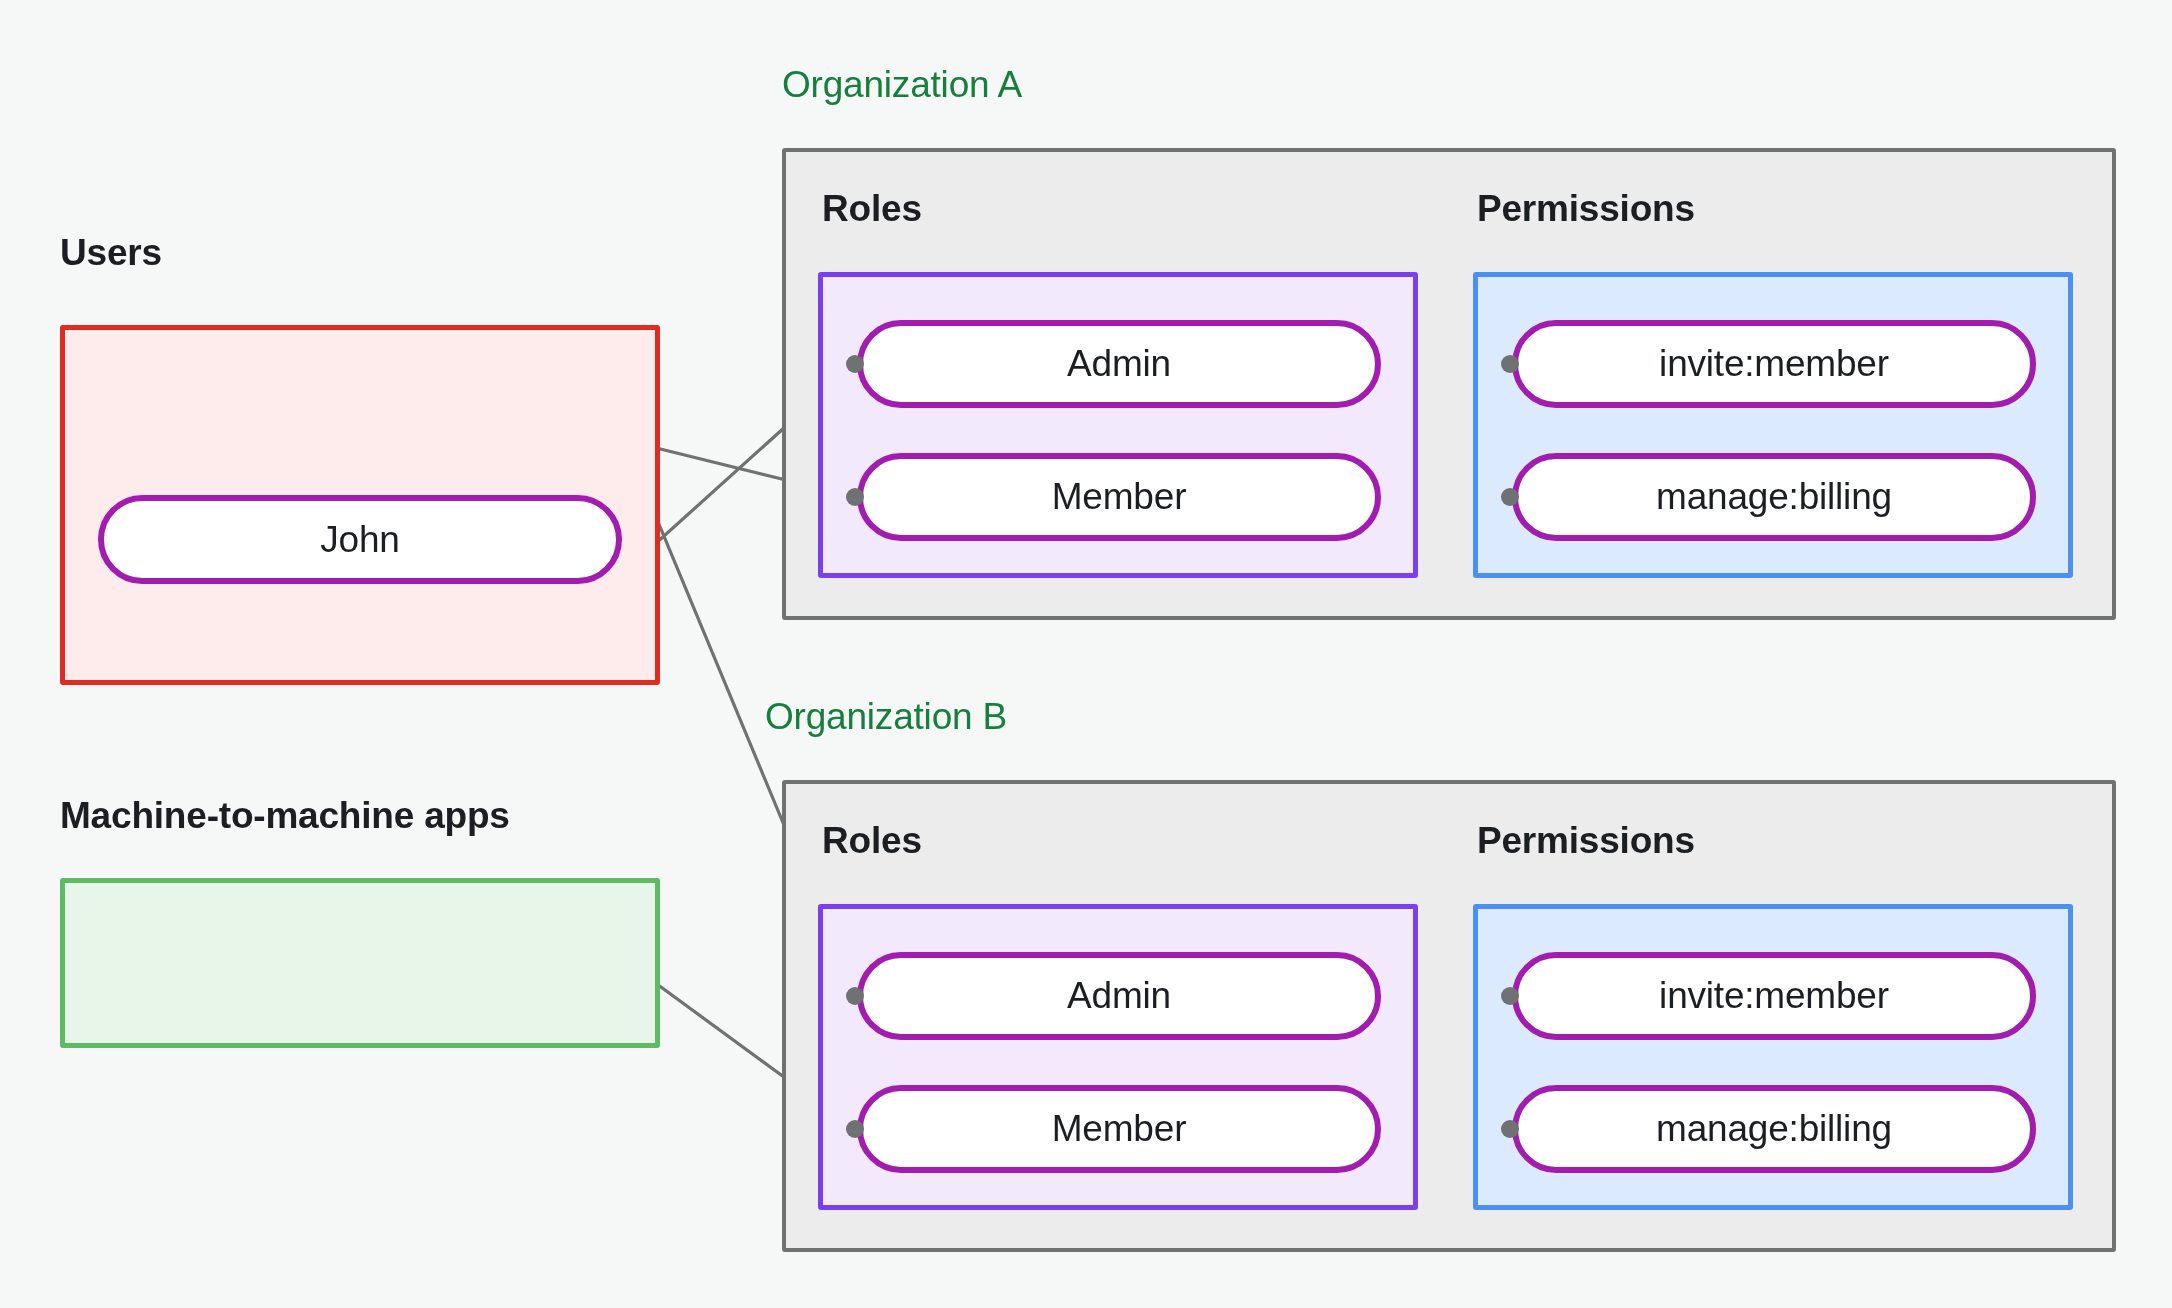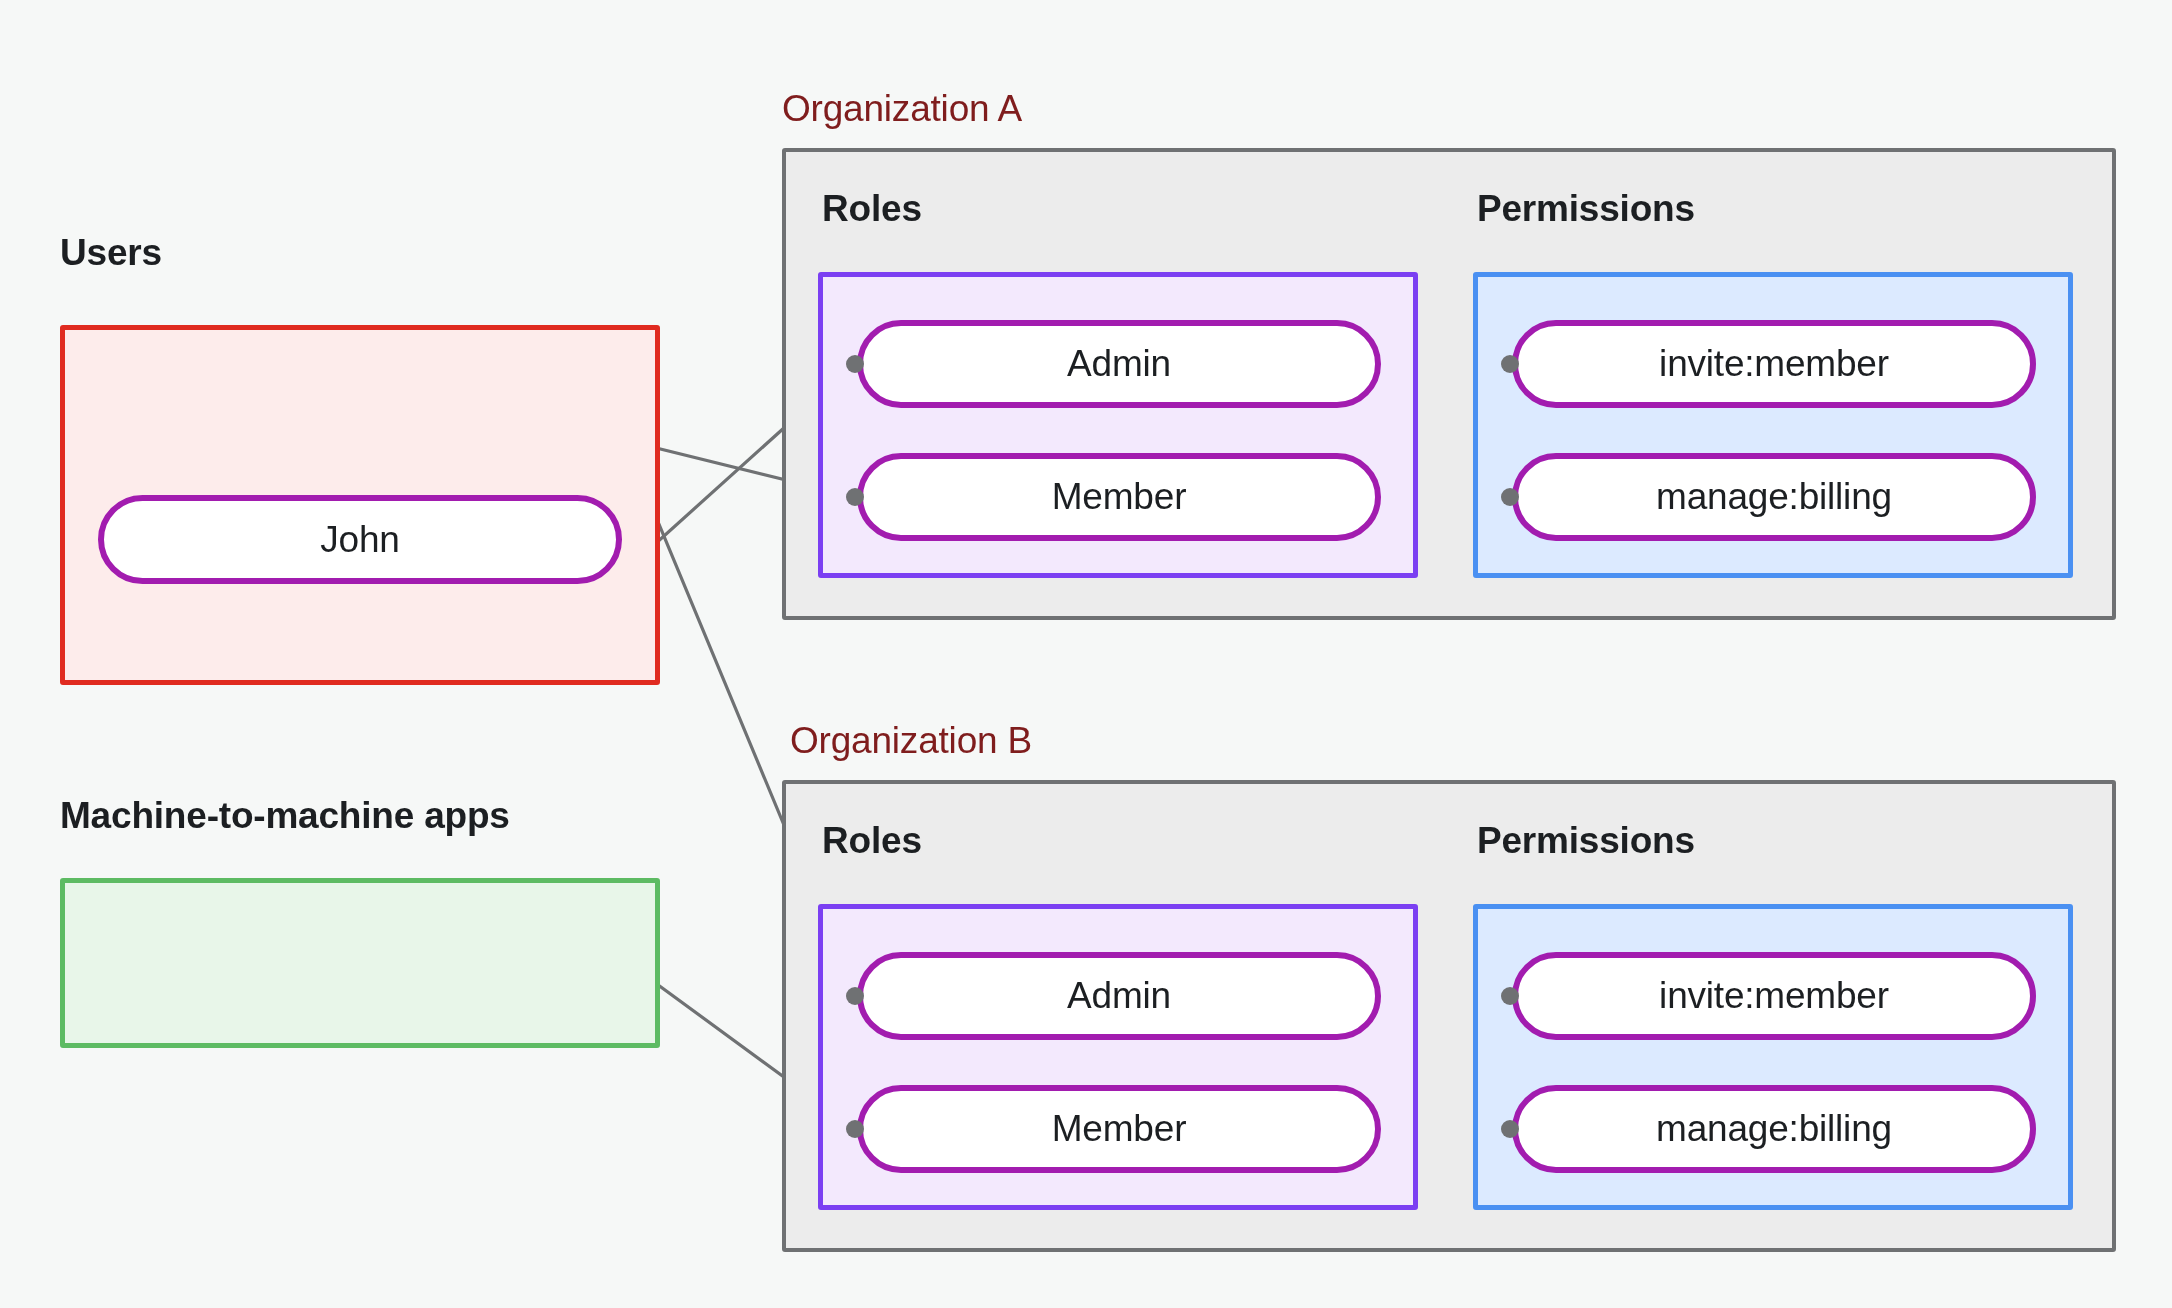--- a/index.html
+++ b/index.html
@@ -33,24 +33,23 @@
     font-weight: 700;
     color: #1c1f22;
     letter-spacing: -0.2px;
     white-space: nowrap;
   }
   .org-label {
     position: absolute;
     z-index: 3;
     font-size: 37px;
     font-weight: 400;
-    color: #7f1d1d;
+    color: #15803d;
     letter-spacing: -0.2px;
     white-space: nowrap;
-    margin-top: 24px;
   }
   .section-label {
     position: absolute;
     z-index: 4;
     font-size: 37px;
     font-weight: 700;
     color: #1c1f22;
     letter-spacing: -0.2px;
     white-space: nowrap;
   }
@@ -151,21 +150,21 @@
 
   <div class="pill" style="left:1512px; top:320px; width:524px; height:88px;">invite:member</div>
 
   <div class="pill" style="left:1512px; top:453px; width:524px; height:88px;">manage:billing</div>
 
   <div class="dot" style="left:855px; top:364px;"></div>
   <div class="dot" style="left:855px; top:497px;"></div>
   <div class="dot" style="left:1510px; top:364px;"></div>
   <div class="dot" style="left:1510px; top:497px;"></div>
 
-  <div class="org-label" style="left:790px; top:696px;">Organization B</div>
+  <div class="org-label" style="left:765px; top:696px;">Organization B</div>
 
   <div class="box box-org" style="left:782px; top:780px; width:1334px; height:472px;"></div>
 
   <div class="section-label" style="left:822px; top:820px;">Roles</div>
 
   <div class="box box-roles" style="left:818px; top:904px; width:600px; height:306px;"></div>
 
   <div class="pill" style="left:857px; top:952px; width:524px; height:88px;">Admin</div>
 
   <div class="pill" style="left:857px; top:1085px; width:524px; height:88px;">Member</div>

